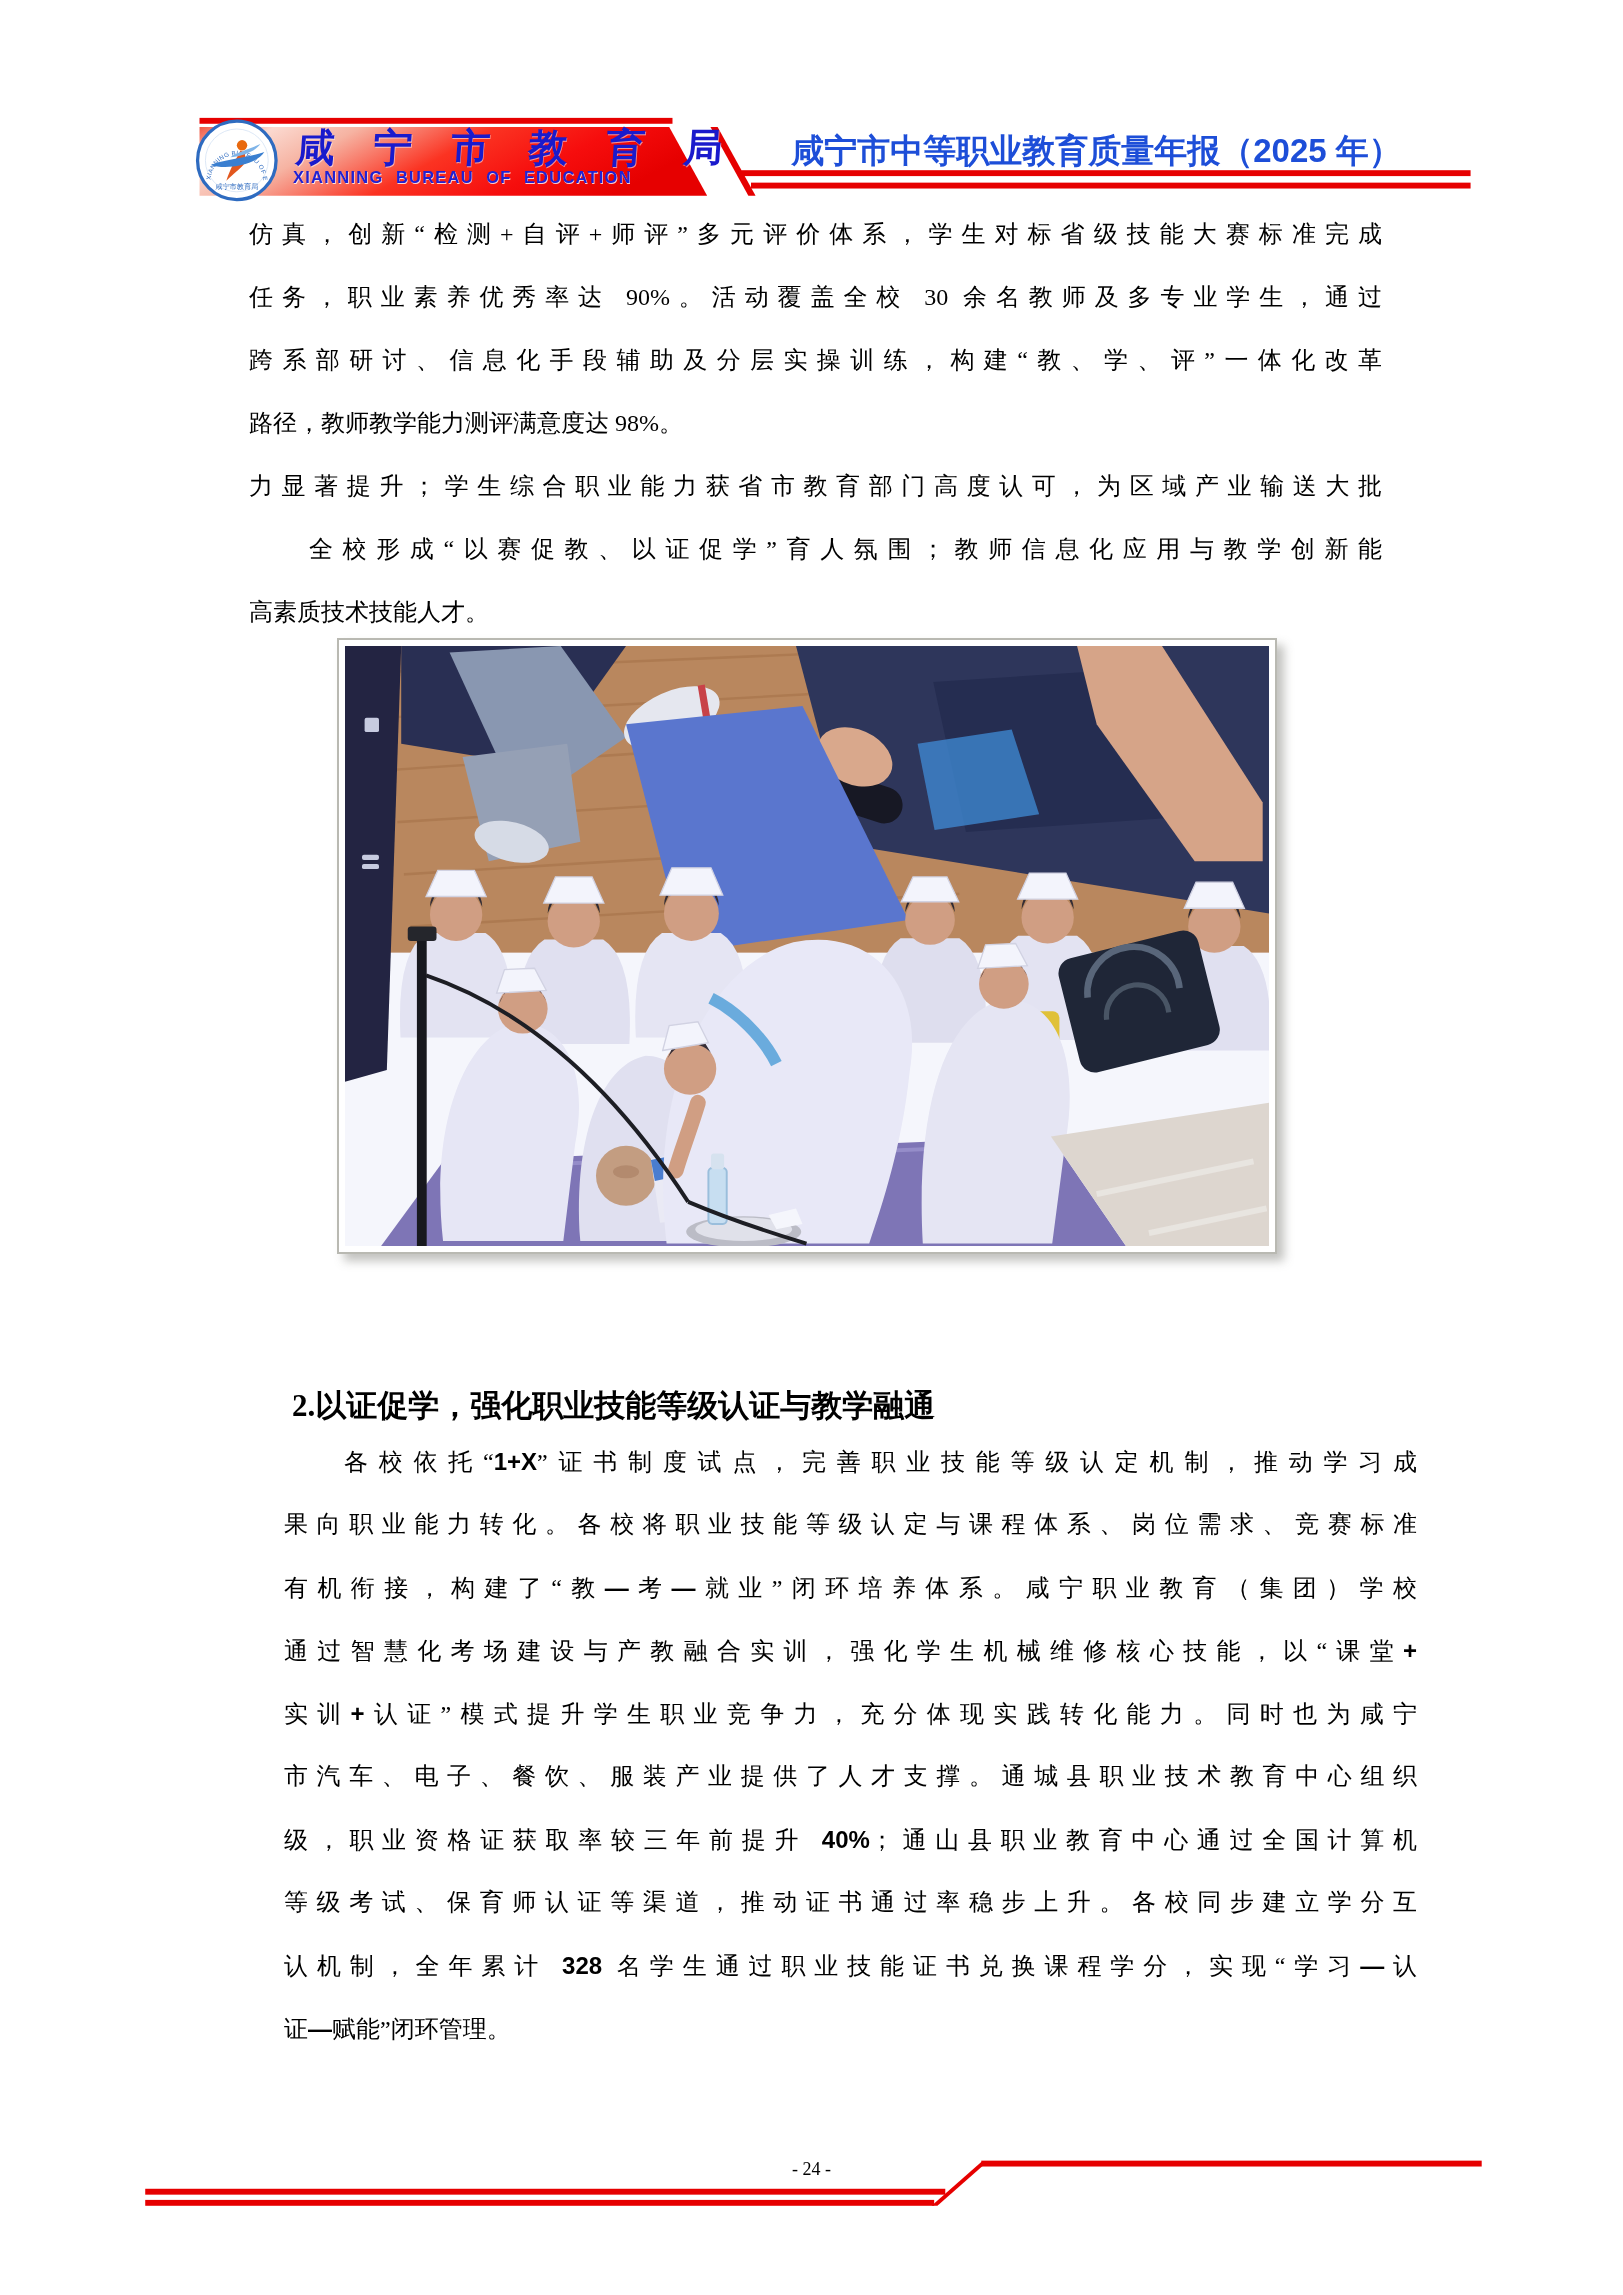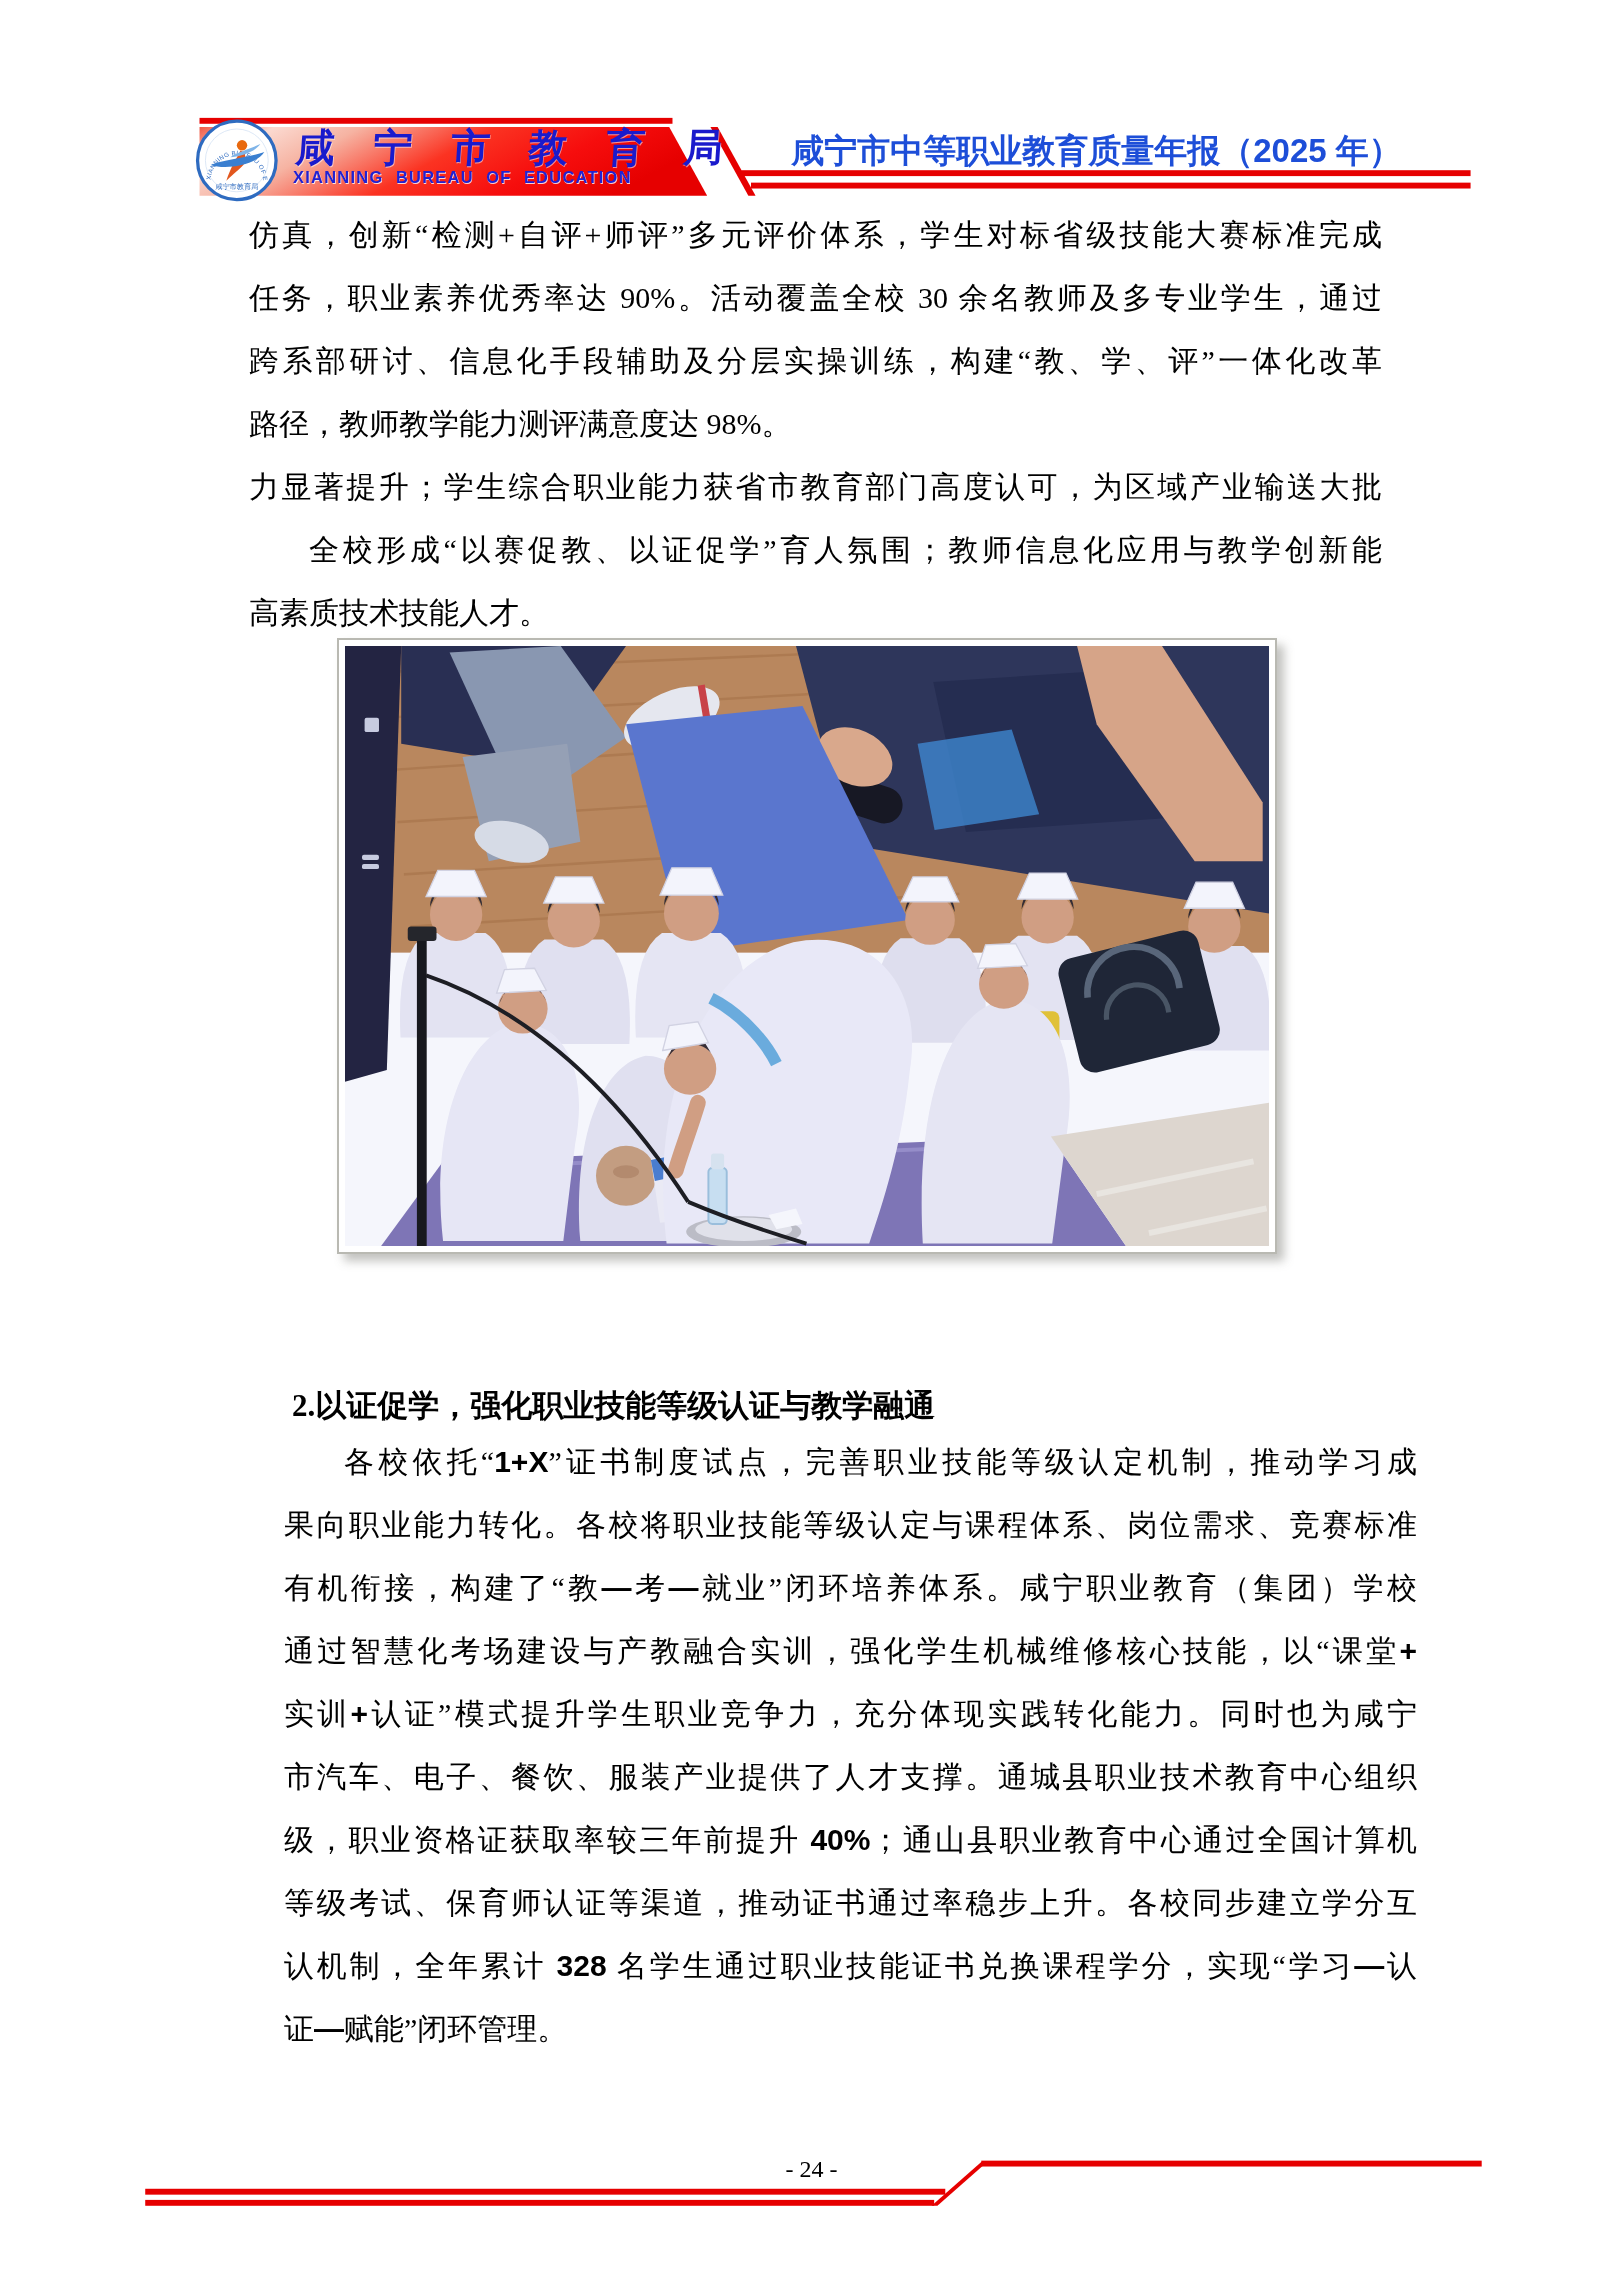--- a/index.html
+++ b/index.html
@@ -27,21 +27,21 @@
     line-height:23.6px;white-space:nowrap;
     font-family:"Liberation Sans","DejaVu Sans",sans-serif;
     text-shadow:0.7px 0.7px 0 rgba(255,255,255,.8);
   }
   .doc-title{
     position:absolute;left:720px;top:130px;width:753px;height:42px;
     font-size:33px;font-weight:700;line-height:42px;text-align:center;white-space:nowrap;
     font-family:"Liberation Sans","DejaVu Sans",sans-serif;color:#1d4ed8;
   }
   
-  .textcol{position:absolute;left:249px;width:1133px;font-size:30px;}
+  .textcol{position:absolute;left:249px;width:1133px;font-size:24px;}
   .tline{
     height:63px;line-height:63px;overflow:hidden;
     text-align:justify;text-align-last:justify;
   }
   .tline.end{text-align-last:left;}
   .tline.indent{padding-left:60px;}
   .tline b{font-family:"Liberation Sans","DejaVu Sans",sans-serif;font-weight:700;}
   #para12{top:203px;}
   #para3{top:1430px;margin-left:35px;}
   .section-heading{
@@ -58,21 +58,21 @@
   .photo-frame svg{display:block;width:100%;height:100%;}
   .fig-caption{
     position:absolute;left:249px;top:1283px;width:1133px;height:59px;
     line-height:59px;text-align:center;font-size:29px;font-weight:700;
     color:var(--caption-red);
     font-family:"Liberation Sans","DejaVu Sans",sans-serif;white-space:nowrap;
   }
   
   .page-num{
     position:absolute;left:0;top:2150px;width:1623px;height:39px;
-    line-height:39px;text-align:center;font-size:24px;
+    line-height:39px;text-align:center;font-size:18px;
     font-family:"Liberation Serif","DejaVu Serif",serif;
   }
   .ftr-svg{position:absolute;left:0;top:2146px;width:1623px;height:79px;}
 </style>
 </head>
 <body>
 
 <div class="page">
 
   <svg class="hdr-svg" viewBox="0 0 2481 420">

